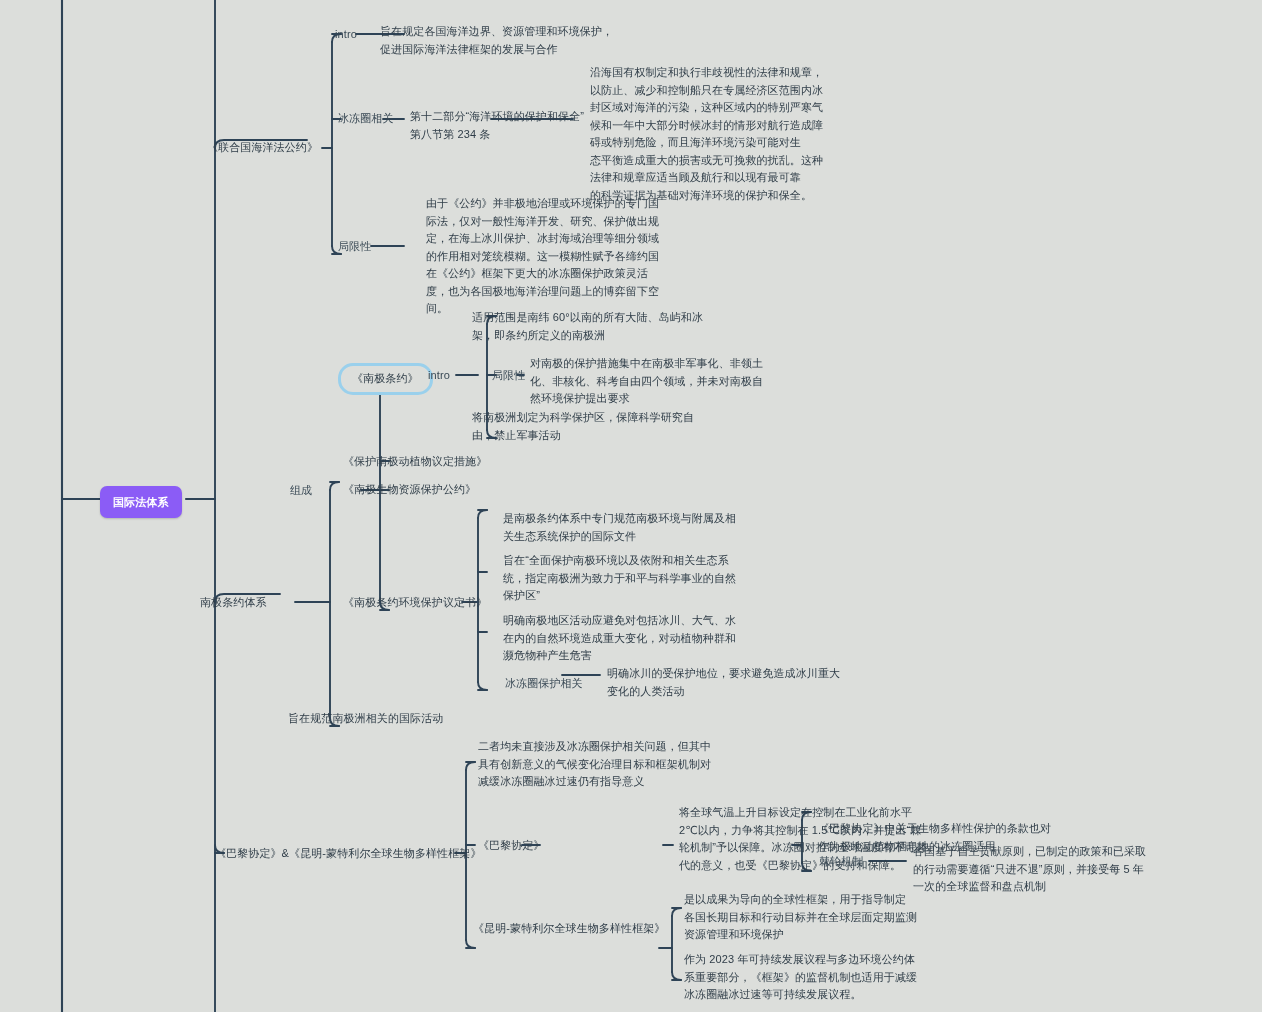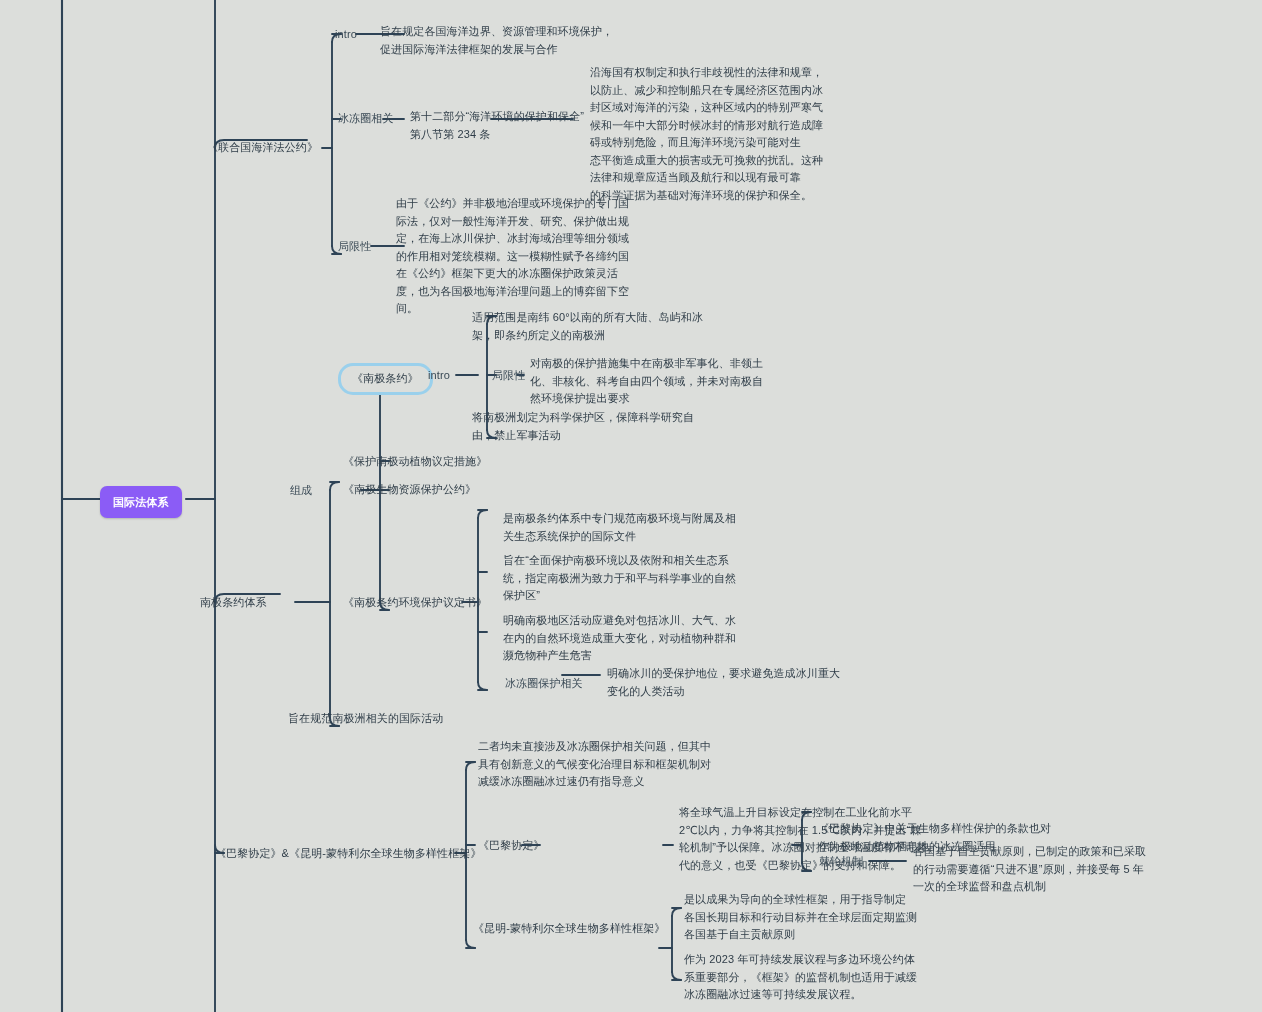--- a/index.html
+++ b/index.html
@@ -168,21 +168,21 @@
   <div class="node" style="left:590px;top:64px;">沿海国有权制定和执行非歧视性的法律和规章，
 以防止、减少和控制船只在专属经济区范围内冰
 封区域对海洋的污染，这种区域内的特别严寒气
 候和一年中大部分时候冰封的情形对航行造成障
 碍或特别危险，而且海洋环境污染可能对生
 态平衡造成重大的损害或无可挽救的扰乱。这种
 法律和规章应适当顾及航行和以现有最可靠
 的科学证据为基础对海洋环境的保护和保全。</div>
 
   <div class="node lbl" style="left:338px;top:238px;">局限性</div>
-  <div class="node" style="left:396px;top:195px;">由于《公约》并非极地治理或环境保护的专门国
+  <div class="node" style="left:426px;top:195px;">由于《公约》并非极地治理或环境保护的专门国
 际法，仅对一般性海洋开发、研究、保护做出规
 定，在海上冰川保护、冰封海域治理等细分领域
 的作用相对笼统模糊。这一模糊性赋予各缔约国
 在《公约》框架下更大的冰冻圈保护政策灵活
 度，也为各国极地海洋治理问题上的博弈留下空
 间。</div>
 
   <div class="node" style="left:200px;top:594px;">南极条约体系</div>
 
   <div class="node lbl" style="left:290px;top:482px;">组成</div>
@@ -236,18 +236,18 @@
 作为极地动植物栖息地的冰冻圈适用</div>
 
   <div class="node lbl" style="left:819px;top:853px;">棘轮机制</div>
   <div class="node" style="left:913px;top:843px;">各国基于自主贡献原则，已制定的政策和已采取
 的行动需要遵循“只进不退”原则，并接受每 5 年
 一次的全球监督和盘点机制</div>
 
   <div class="node" style="left:473px;top:920px;">《昆明-蒙特利尔全球生物多样性框架》</div>
   <div class="node" style="left:684px;top:891px;">是以成果为导向的全球性框架，用于指导制定
 各国长期目标和行动目标并在全球层面定期监测
-各国基于自主贡献原则</div>
+资源管理和环境保护</div>
   <div class="node" style="left:684px;top:951px;">作为 2023 年可持续发展议程与多边环境公约体
 系重要部分，《框架》的监督机制也适用于减缓
 冰冻圈融冰过速等可持续发展议程。</div>
 
 </div>
 
 </body></html>

